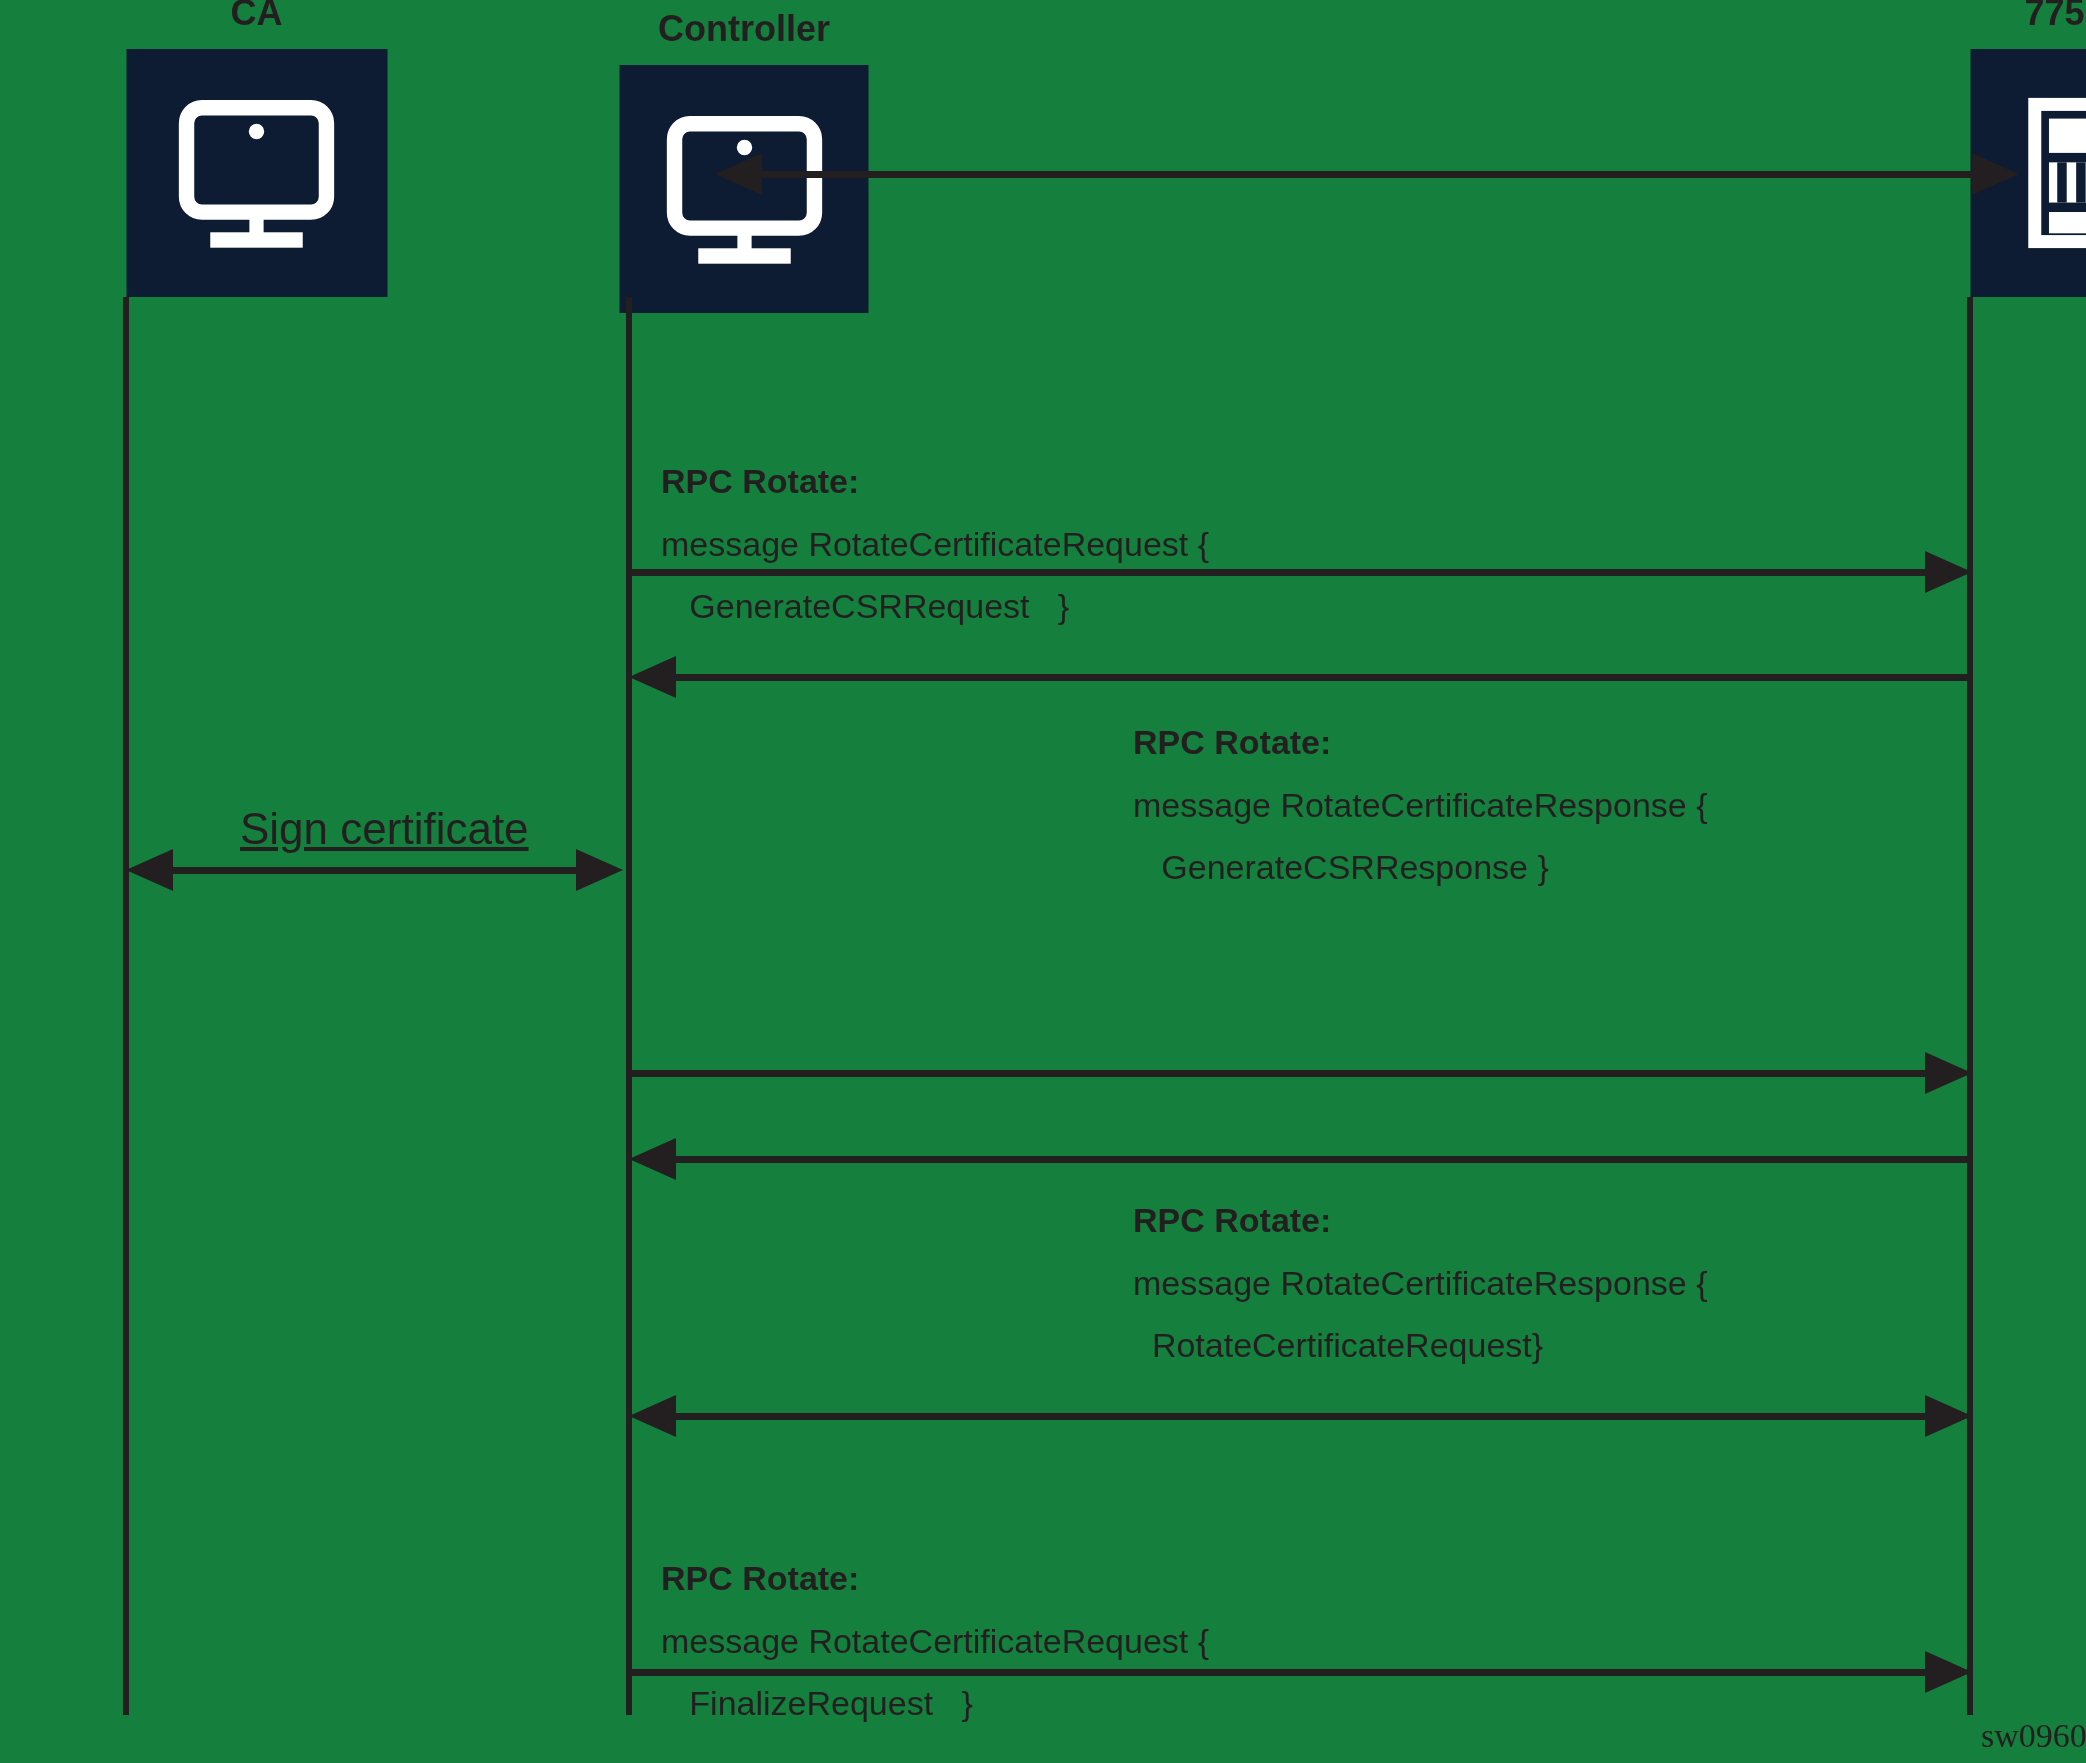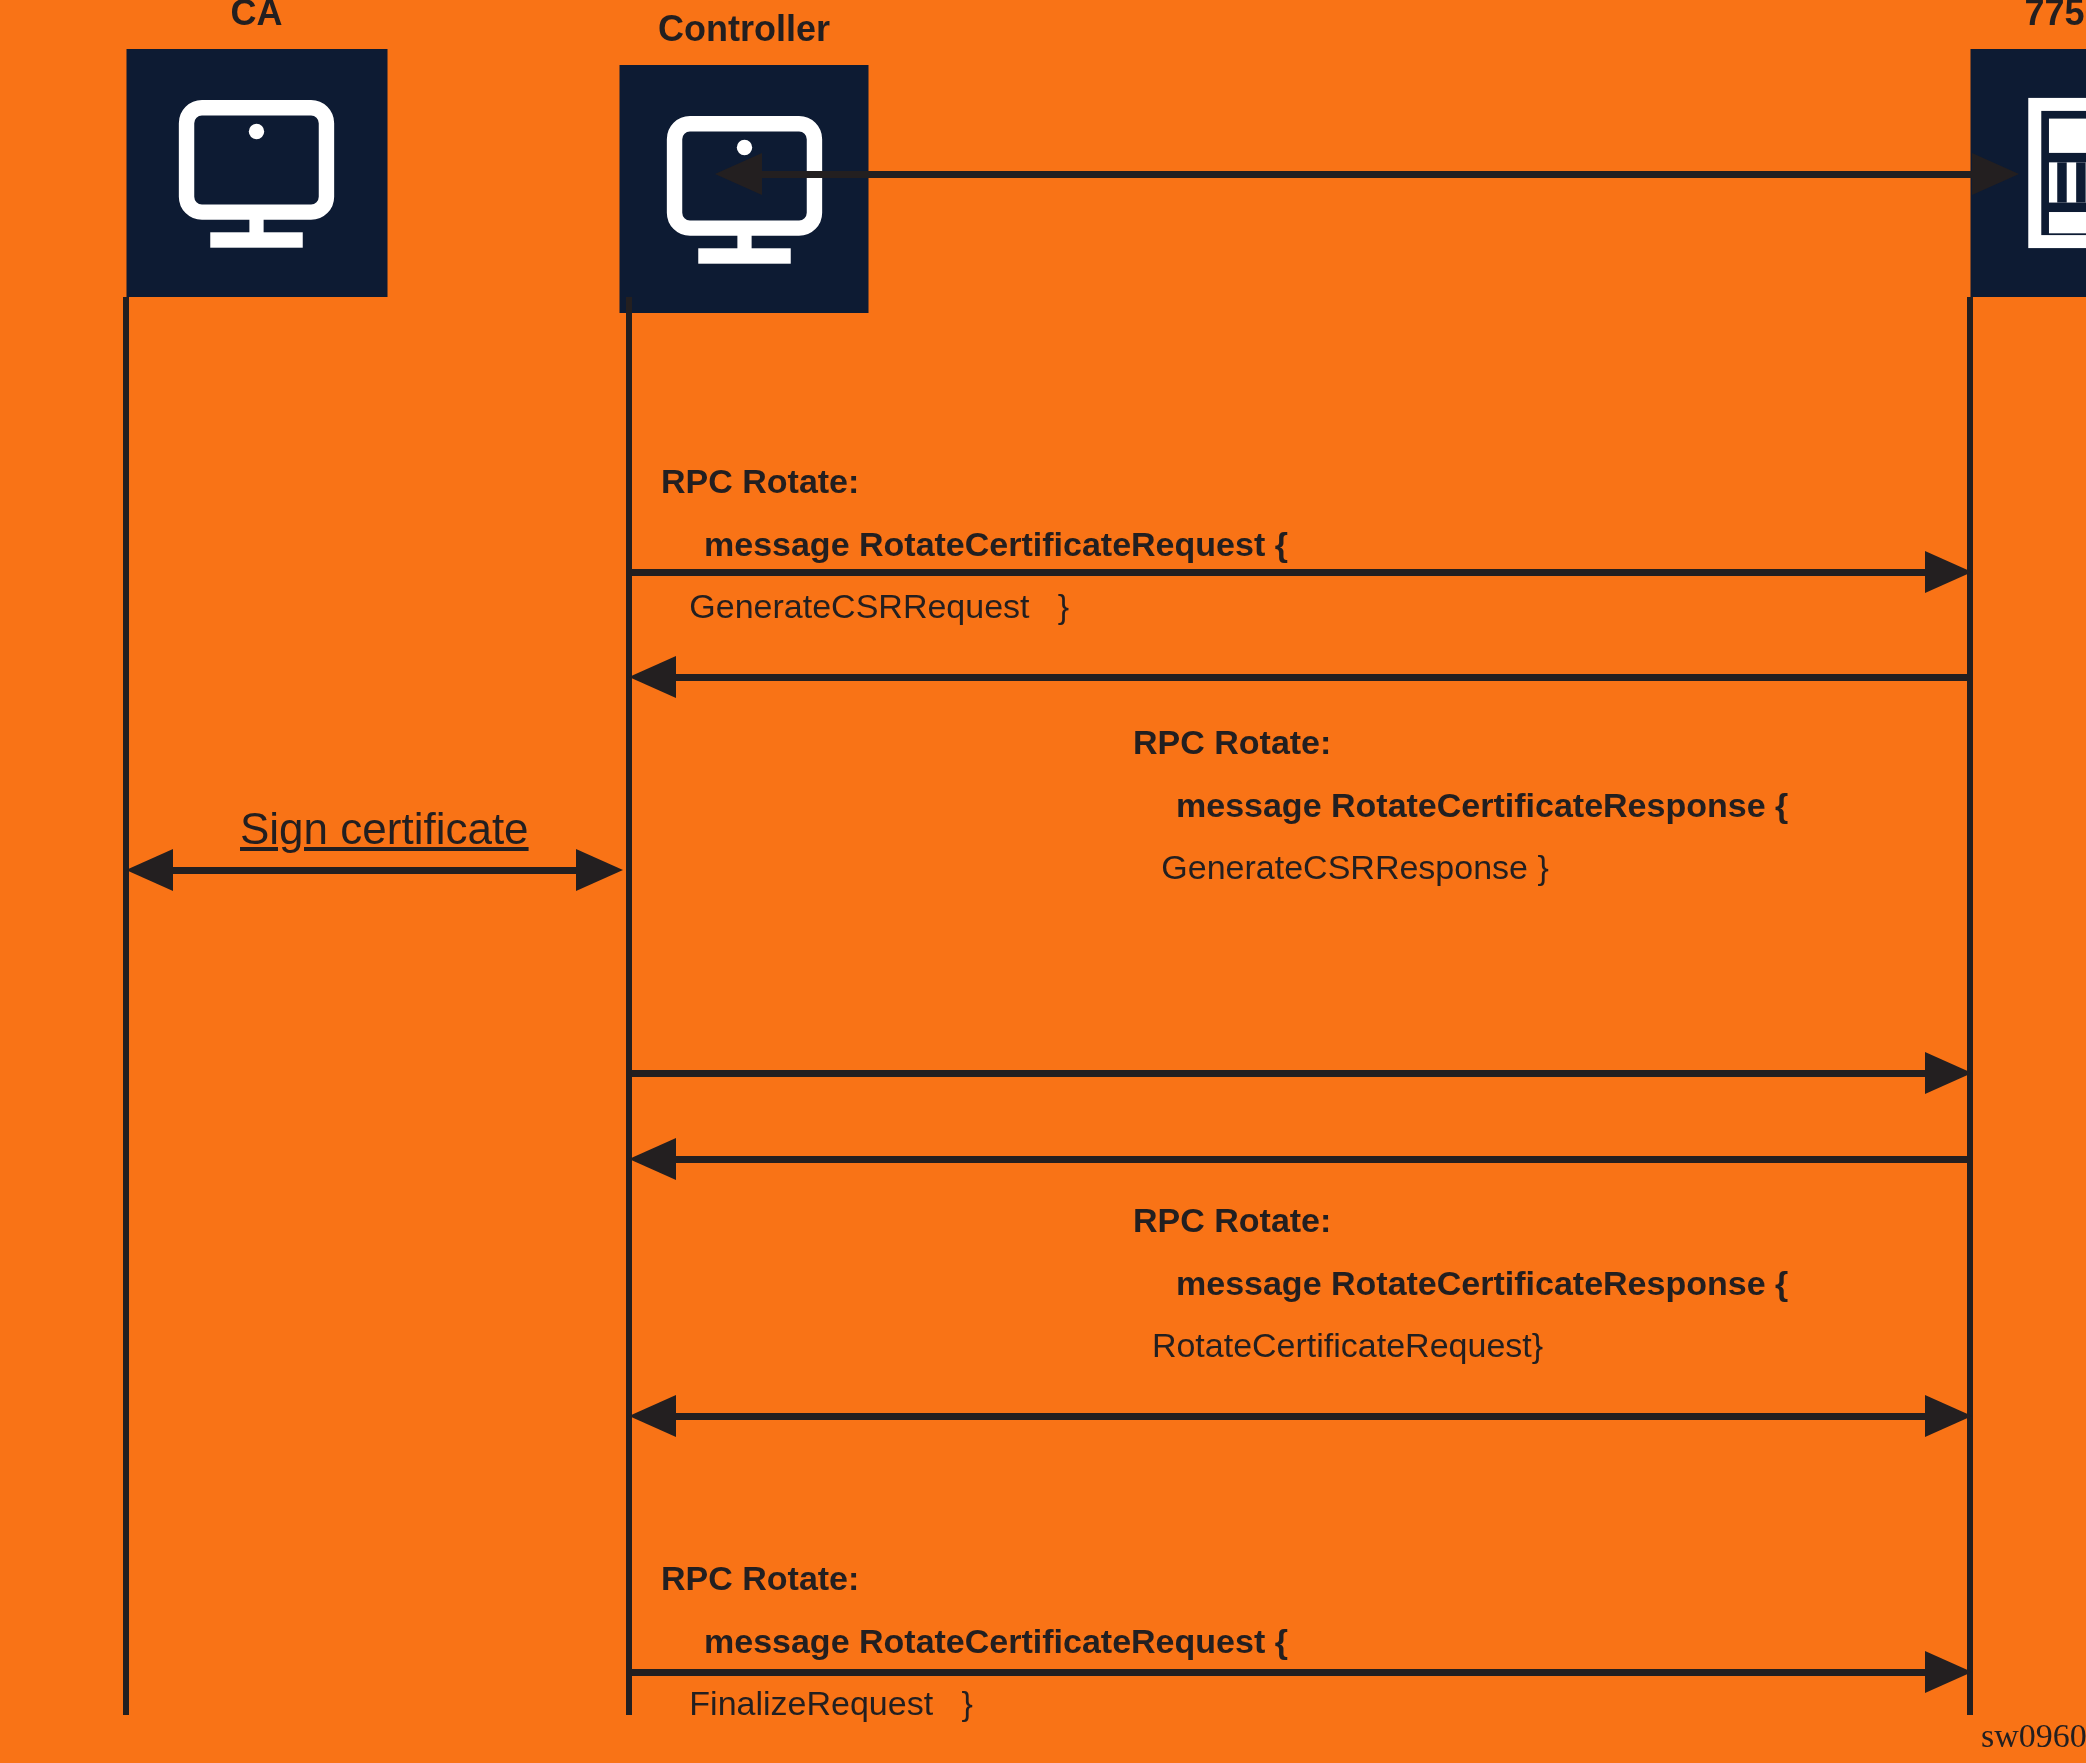--- a/index.html
+++ b/index.html
@@ -1,17 +1,17 @@
 <!DOCTYPE html>
 <html style="font-size:9.5px"><head>
 <meta charset="utf-8">
 <style>
   html,body{margin:0;padding:0;background:#ffffff;}
   body{font-family:"Liberation Sans",sans-serif;}
-  #stage{position:relative;width:2087px;height:1764px;background:#f97316;overflow:hidden;}
+  #stage{position:relative;width:2087px;height:1764px;background:#15803d;overflow:hidden;}
 
   
   .actor{position:absolute;}
   .actor-label{
     position:absolute;left:50%;transform:translateX(-50%);
     top:0;white-space:nowrap;
     font-family:"Liberation Sans",sans-serif;
     font-weight:bold;font-size:36px;color:#231f20;line-height:1;
   }
   .actor-box{
@@ -27,21 +27,21 @@
   .arrow{position:absolute;height:0;}
   .arrow .shaft{position:absolute;height:6.5px;background:#231f20;top:0;}
   .arrow .head{position:absolute;width:0;height:0;top:-18px;
       border-top:21px solid transparent;border-bottom:21px solid transparent;}
   .arrow .head.right{border-left:47px solid #231f20;}
   .arrow .head.left{border-right:47px solid #231f20;}
 
   
   .msg{position:absolute;color:#231f20;line-height:1.18;white-space:pre;}
   .msg .t1{font-size:34px;font-weight:bold;}
-  .msg .t2{font-size:34px;font-weight:bold;margin-left:43px;}
+  .msg .t2{font-size:34px;font-weight:normal;}
   .msg .t3{font-size:34px;font-weight:normal;}
   .inline-label{position:absolute;color:#231f20;font-size:44px;white-space:nowrap;text-decoration:underline;}
 
   
   .watermark{
     position:absolute;font-family:"Liberation Serif",serif;
     font-size:34px;color:#231f20;white-space:nowrap;
   }
 </style>
 </head>

